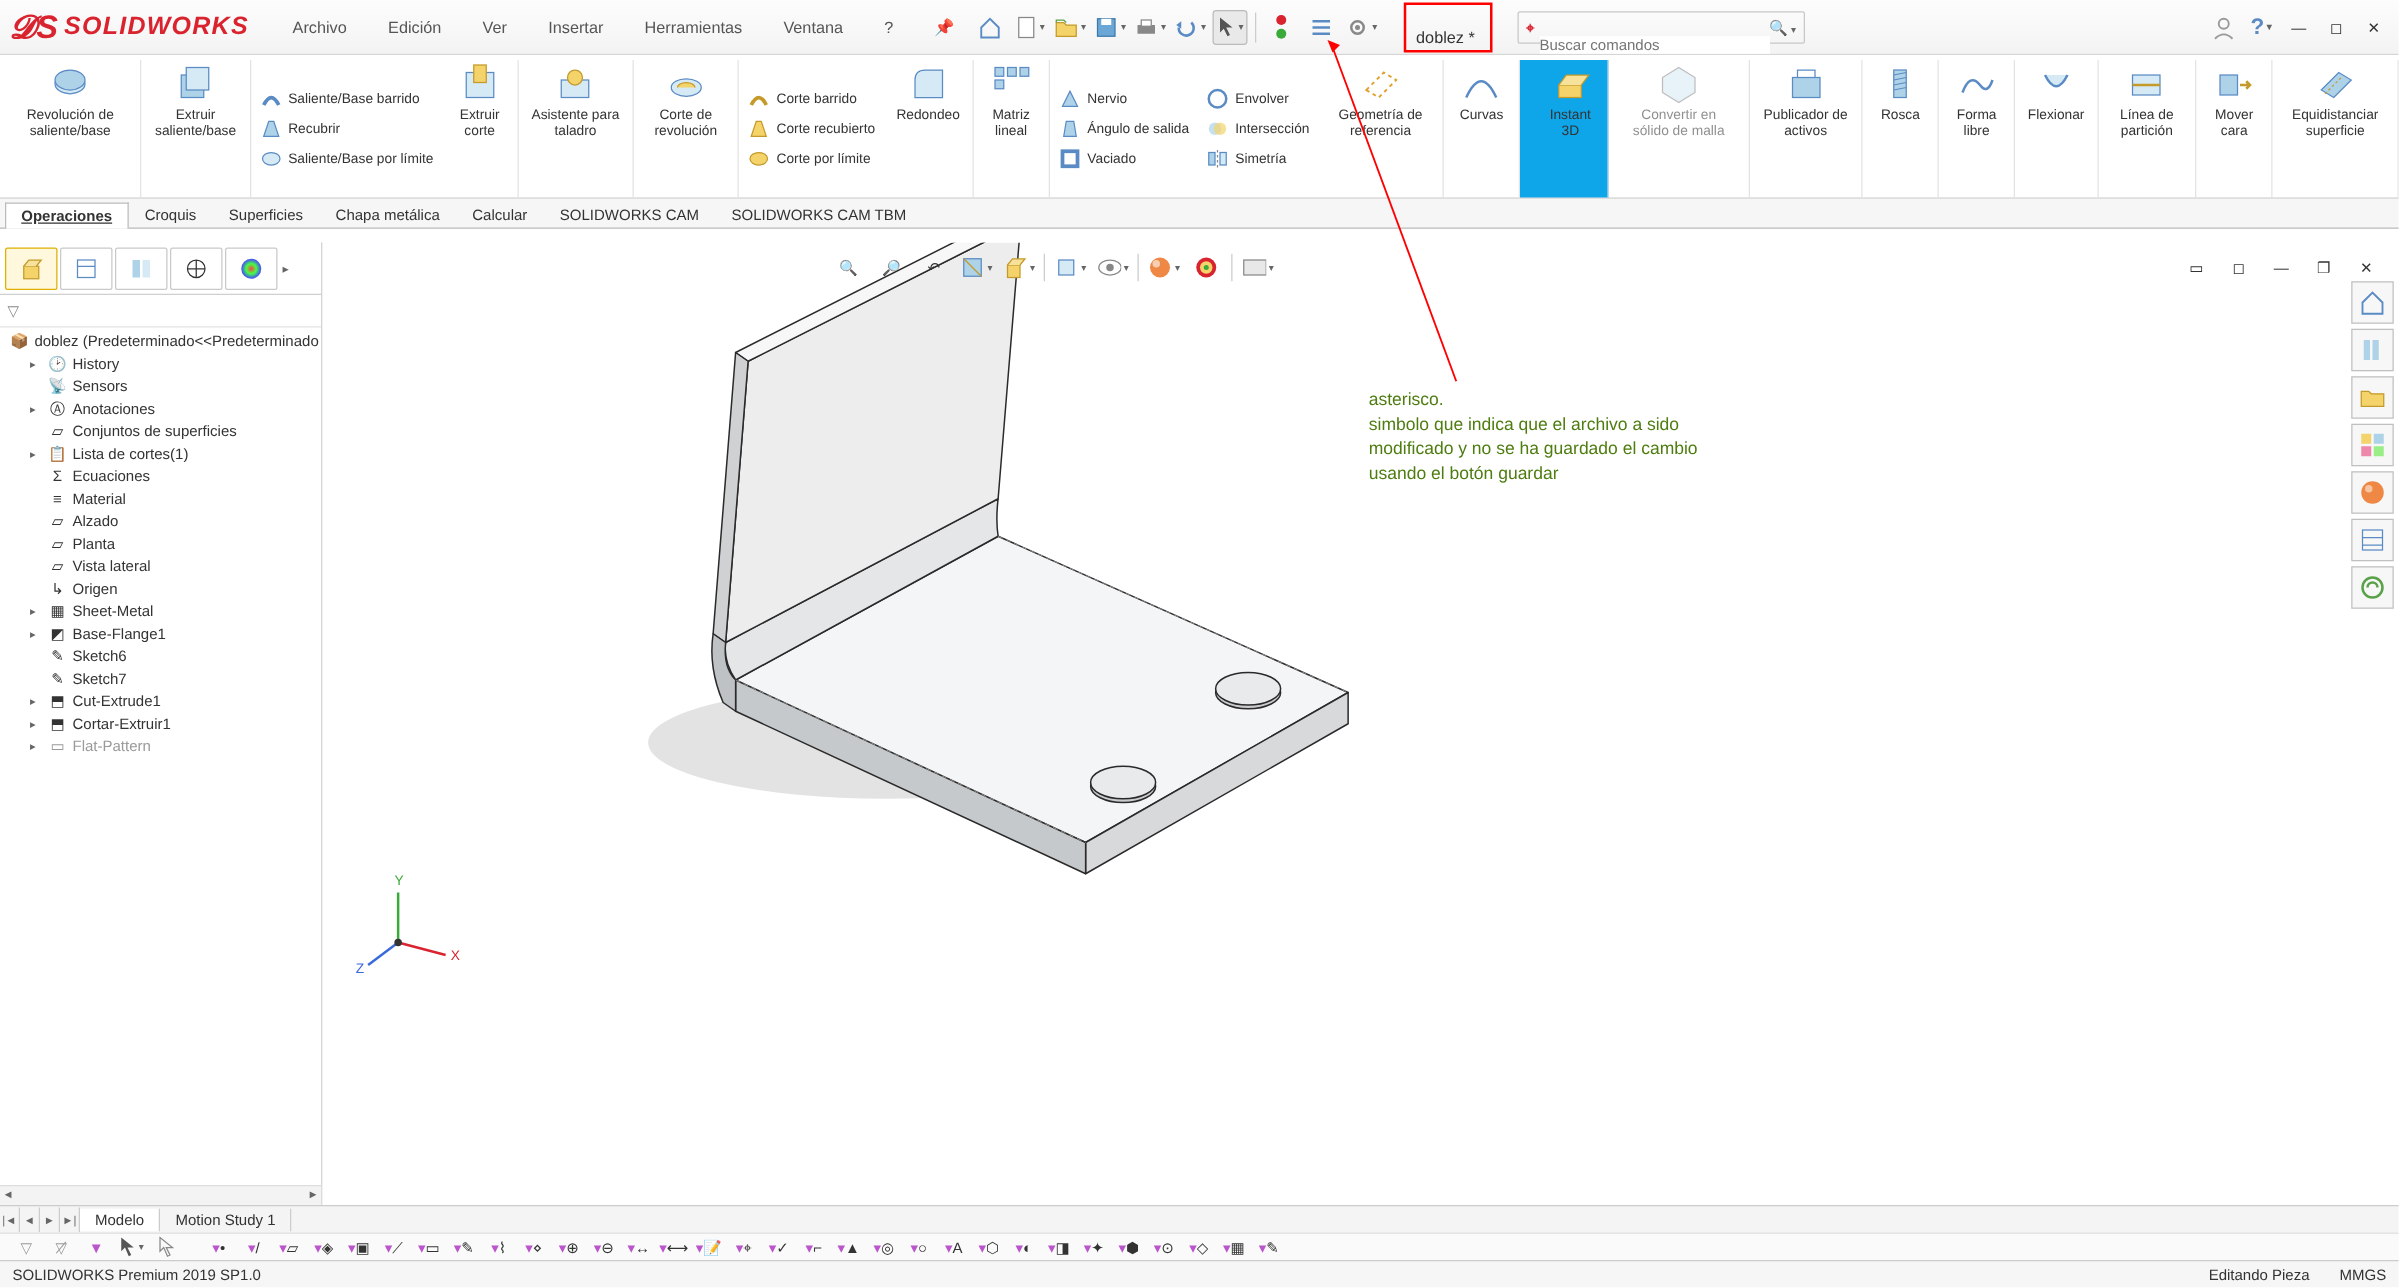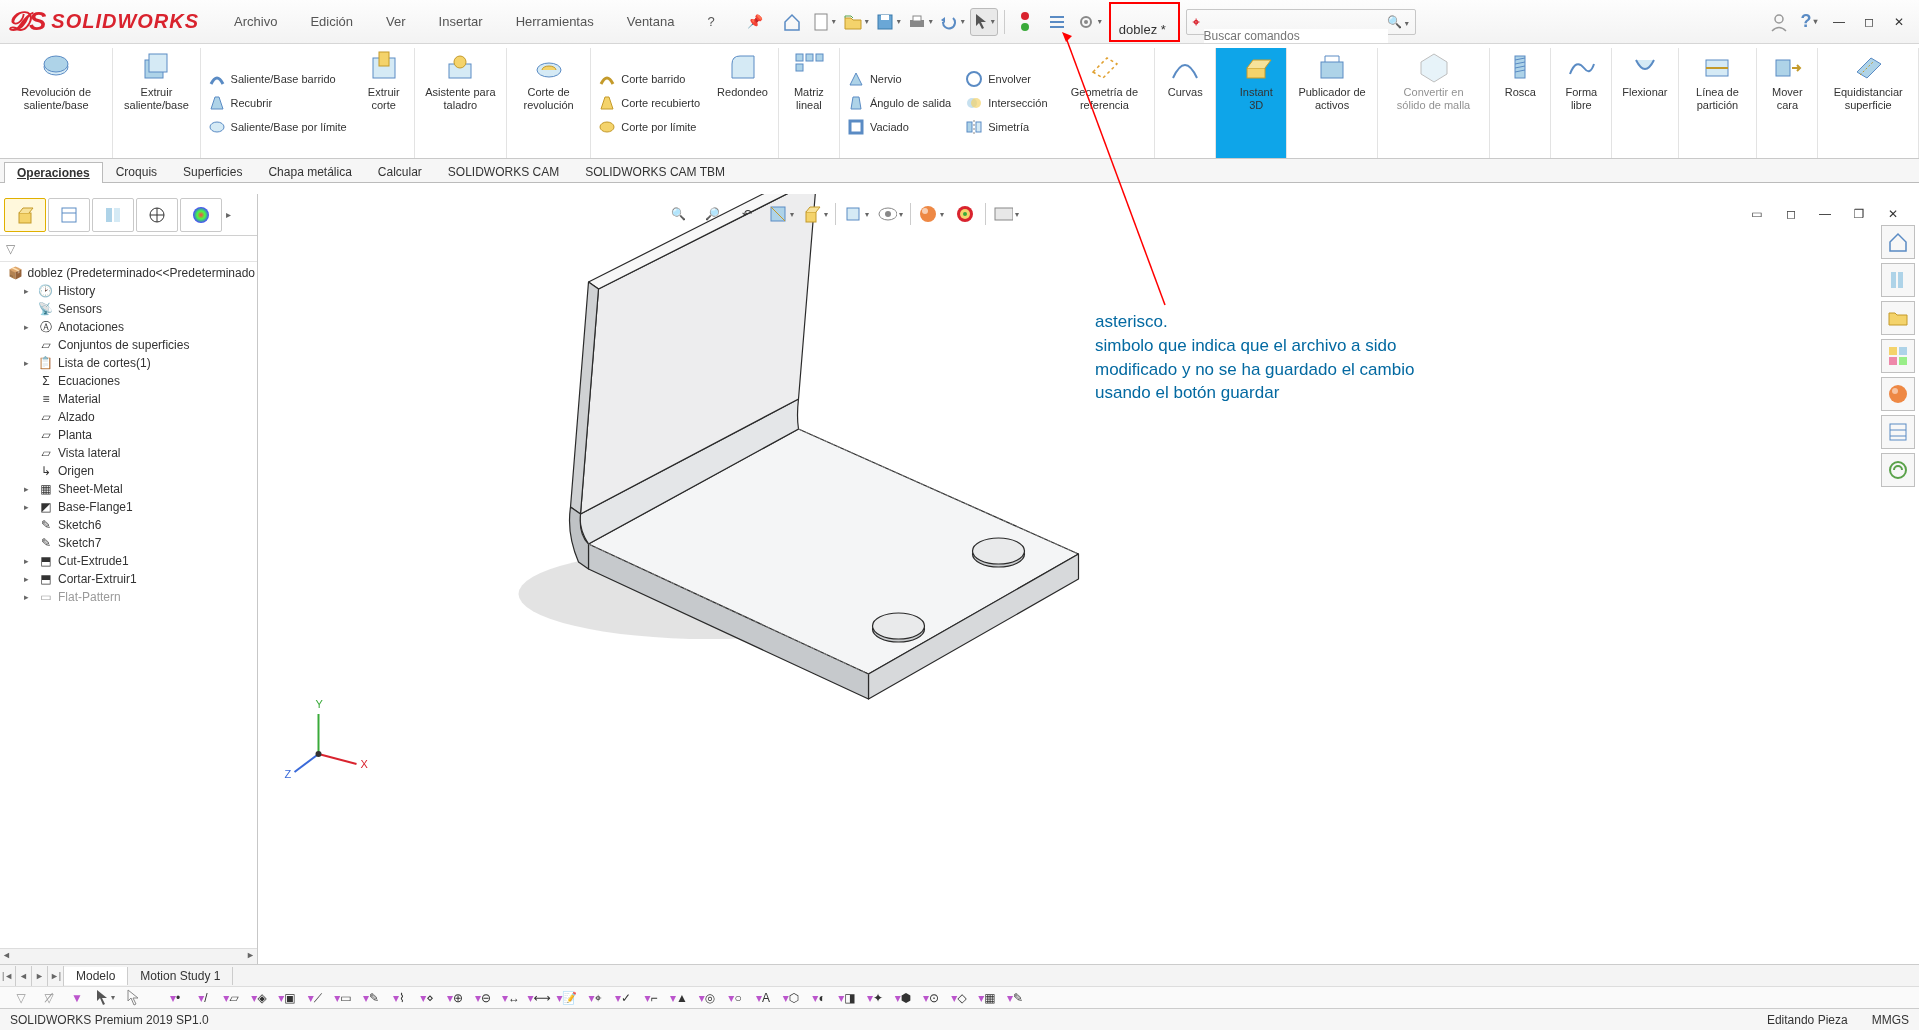--- a/index.html
+++ b/index.html
@@ -7,21 +7,21 @@
 
 
 .menubar { height:44px; display:flex; align-items:center; border-bottom:1px solid #d6d6d6; padding:0 8px; gap:4px; background:linear-gradient(#fdfdfd,#f3f3f3); }
 .logo { color:#d9232e; font-weight:bold; font-size:20px; font-style:italic; letter-spacing:1px; margin-right:12px; display:flex; align-items:center; }
 .logo-ds { font-size:26px; font-style:italic; margin-right:4px; }
 .menu-items { display:flex; gap:14px; font-size:13px; color:#555; }
 .menu-items span { cursor:pointer;margin-left:19px; }
 .quickbar { display:flex; align-items:center; gap:4px; margin-left:10px; }
 .qbtn { width:28px; height:28px; display:flex; align-items:center; justify-content:center; border:1px solid transparent; border-radius:3px; cursor:pointer; }
 .qsep { width:1px; height:24px; background:#ccc; margin:0 2px; }
-.doc-title { border:2px solid #ff0000; padding:18px 12px 3px 8px; font-size:13px; margin:0 2px; min-width:56px; }
+.doc-title { border:2px solid #ff0000; padding:18px 12px 3px 8px; font-size:13px; margin:0 16px; min-width:56px; }
 .search-box { flex:1; display:flex; align-items:center; border:1px solid #c7c7c7; border-radius:2px; height:26px; padding:0 6px; max-width:230px; }
 .search-box input { border:none; outline:none; flex:1; font-size:12px;margin-top:28px; }
 .winctrl { display:flex; gap:6px; margin-left:auto; align-items:center; }
 .winctrl .qbtn { width:24px; height:24px; }
 
 
 .ribbon { height:115px; border-bottom:1px solid #c9c9c9; display:flex; align-items:stretch; background:#fff; padding-top:4px; }
 .rgroup { display:flex; flex-direction:column; align-items:center; justify-content:flex-start; padding:0 6px; border-right:1px solid #e3e3e3; }
 .rbtn-large { display:flex; flex-direction:column; align-items:center; gap:2px; padding:2px 4px; cursor:pointer; text-align:center; line-height:1.15; font-size:11px; min-width:48px; }
 .rbtn-large .ric { width:34px; height:34px; }
@@ -59,21 +59,21 @@
 .tree-item.faded { color:#9a9a9a; }
 .tw { width:10px; color:#666; font-size:9px; }
 .ti { width:16px; height:16px; display:inline-flex; align-items:center; justify-content:center; }
 .scroll-h { height:16px; border-top:1px solid #ddd; background:#f3f3f3; position:relative; }
 .scroll-h::before { content:"◄"; position:absolute; left:2px; font-size:9px; color:#666; top:1px;}
 .scroll-h::after { content:"►"; position:absolute; right:2px; font-size:9px; color:#666; top:1px;}
 
 
 .canvas { position:absolute; top:194px; left:258px; right:0; bottom:66px; background:#fff; overflow:hidden; }
 .canvas svg { width:100%; height:100%; }
-.annot-text { position:absolute; color:#0369a1; font-size:17px; line-height:1.4; width:320px; }
+.annot-text { position:absolute; color:#4d7c0f; font-size:14px; line-height:1.4; width:320px; }
 
 
 .model-tabs { position:absolute; bottom:44px; left:0; right:0; height:22px; background:#f4f4f4; border-top:1px solid #ccc; display:flex; align-items:center; }
 .mt-nav { display:flex; }
 .mt-nav span { width:16px; height:20px; display:flex; align-items:center; justify-content:center; border-right:1px solid #ccc; font-size:9px; color:#666; cursor:pointer; }
 .mtab { padding:2px 12px; border-right:1px solid #ccc; font-size:12px; cursor:pointer; }
 .mtab.active { background:#fff; font-weight:normal; }
 
 
 .filterbar { position:absolute; bottom:22px; left:0; right:0; height:22px; display:flex; align-items:center; gap:2px; padding:0 8px; background:#fafafa; border-top:1px solid #ddd; }
@@ -396,38 +396,38 @@
         <span class="ric">
           <svg width="34" height="34">
             <rect x="8" y="18" width="18" height="10" fill="#f4d36b" stroke="#c49a2a"></rect>
             <path d="M8 18 L14 10 L32 10 L26 18" fill="#f7e29b" stroke="#c49a2a"></path>
           </svg>
         </span>
         <span>Instant 3D</span>
       </div>
   </div>
   <div class="rgroup">
+    <div class="rbtn-large" style="opacity:.55">
+        <span class="ric">
+          <svg width="34" height="34">
+            <polygon points="17,4 30,12 30,24 17,32 4,24 4,12" fill="#d5eaf5" stroke="#888"></polygon>
+          </svg>
+        </span>
+        <span>Convertir en sólido de malla</span>
+      </div>
+  </div>
+  <div class="rgroup">
     <div class="rbtn-large">
         <span class="ric">
           <svg width="34" height="34">
             <rect x="6" y="12" width="22" height="16" fill="#aed3e8" stroke="#5a8bc4"></rect>
             <path d="M10 12 L10 6 L24 6 L24 12" fill="none" stroke="#5a8bc4"></path>
           </svg>
         </span>
         <span>Publicador de activos</span>
-      </div>
-  </div>
-  <div class="rgroup">
-    <div class="rbtn-large" style="opacity:.55">
-        <span class="ric">
-          <svg width="34" height="34">
-            <polygon points="17,4 30,12 30,24 17,32 4,24 4,12" fill="#d5eaf5" stroke="#888"></polygon>
-          </svg>
-        </span>
-        <span>Convertir en sólido de malla</span>
       </div>
   </div>
   <div class="rgroup">
     <div class="rbtn-large">
         <span class="ric">
           <svg width="34" height="34">
             <rect x="12" y="6" width="10" height="22" fill="#aed3e8" stroke="#5a8bc4"></rect>
             <path d="M12 10 L22 8 M12 14 L22 12 M12 18 L22 16 M12 22 L22 20" stroke="#5a8bc4"></path>
           </svg>
         </span>

